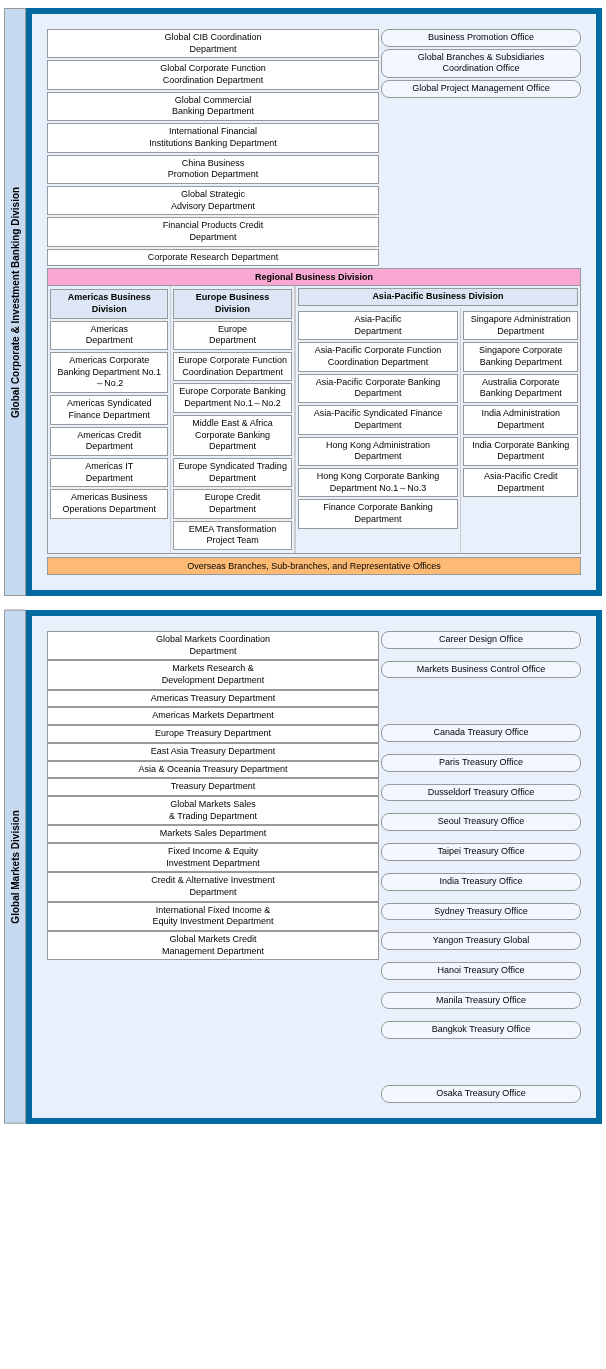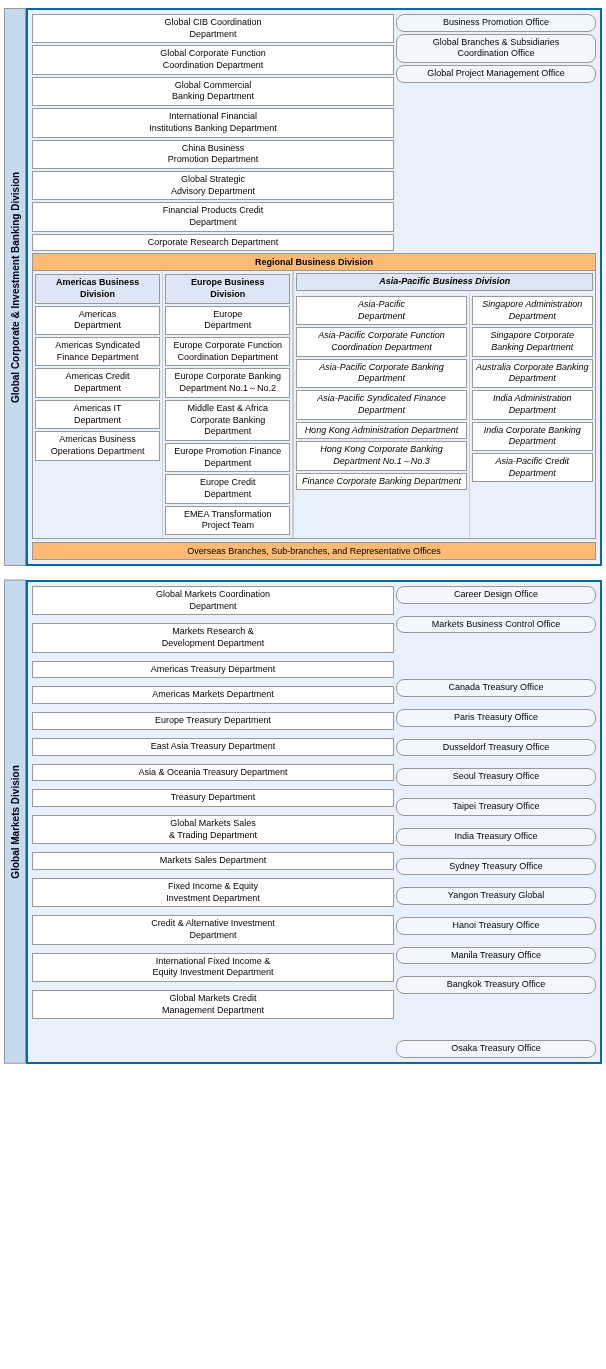--- a/index.html
+++ b/index.html
@@ -32,23 +32,23 @@
       font-weight: bold;
       text-align: center;
       padding: 4px 2px;
       min-width: 22px;
       width: 22px;
     }
     .division-content {
       flex: 1;
       display: flex;
       flex-direction: column;
-      border: 2px solid #0369a1;
+      border: 6px solid #0369a1;
       background: #e8f0fb;
-      padding: 4px;
+      padding: 15px;
     }
     .box {
       border: 1px solid #999;
       background: #fff;
       text-align: center;
       padding: 2px 3px;
       font-size: 9px;
       line-height: 1.3;
     }
     .box-blue {
@@ -80,21 +80,21 @@
       gap: 2px;
       width: 200px;
       min-width: 200px;
     }
     .regional-section {
       border: 1px solid #999;
       margin-top: 2px;
       background: #e8f0fb;
     }
     .regional-title {
-      background: #fdba74;
+      background: #f9a8d4;
       text-align: center;
       padding: 3px;
       font-size: 9px;
       font-weight: bold;
       border-bottom: 1px solid #999;
     }
     .regional-body {
       display: flex;
       gap: 0;
     }
@@ -131,21 +131,21 @@
 
     
     .markets-main {
       display: flex;
       gap: 2px;
     }
     .markets-left {
       flex: 1;
       display: flex;
       flex-direction: column;
-      gap: 8px;
+      gap: 0;
     }
     .markets-right {
       width: 200px;
       min-width: 200px;
       display: flex;
       flex-direction: column;
       gap: 12px;
     }
   </style>
 </head>
@@ -176,38 +176,39 @@
         </div>
       </div>
 
       <div class="regional-section">
         <div class="regional-title">Regional Business Division</div>
         <div class="regional-body">
 
           <div class="regional-col">
             <div class="box box-blue" style="font-weight:bold;">Americas Business<br>Division</div>
             <div class="box">Americas<br>Department</div>
+            <div class="box">Americas Corporate Banking Department No.1～No.2</div>
             <div class="box">Americas Syndicated Finance Department</div>
             <div class="box">Americas Credit<br>Department</div>
             <div class="box">Americas IT<br>Department</div>
             <div class="box">Americas Business Operations Department</div>
           </div>
 
           <div class="regional-col">
             <div class="box box-blue" style="font-weight:bold;">Europe Business<br>Division</div>
             <div class="box">Europe<br>Department</div>
             <div class="box">Europe Corporate Function Coordination Department</div>
             <div class="box">Europe Corporate Banking Department No.1～No.2</div>
             <div class="box">Middle East &amp; Africa Corporate Banking Department</div>
-            <div class="box">Europe Promotion Finance Department</div>
+            <div class="box">Europe Syndicated Trading Department</div>
             <div class="box">Europe Credit<br>Department</div>
             <div class="box">EMEA Transformation Project Team</div>
           </div>
 
-          <div class="apac-section" style="border-left:1px solid #ccc; display:flex; flex-direction:column; flex:2.4; padding:0;font-style:italic;">
+          <div class="apac-section" style="border-left:1px solid #ccc; display:flex; flex-direction:column; flex:2.4; padding:0;">
             <div class="box box-blue" style="font-weight:bold; margin:2px; text-align:center;">Asia-Pacific Business Division</div>
             <div style="display:flex; flex:1; gap:0;">
               <div class="regional-col apac-col" style="border-right:1px solid #ccc;">
                 <div class="box">Asia-Pacific<br>Department</div>
                 <div class="box">Asia-Pacific Corporate Function Coordination Department</div>
                 <div class="box">Asia-Pacific Corporate Banking Department</div>
                 <div class="box">Asia-Pacific Syndicated Finance Department</div>
                 <div class="box">Hong Kong Administration Department</div>
                 <div class="box">Hong Kong Corporate Banking Department No.1～No.3</div>
                 <div class="box">Finance Corporate Banking Department</div>

